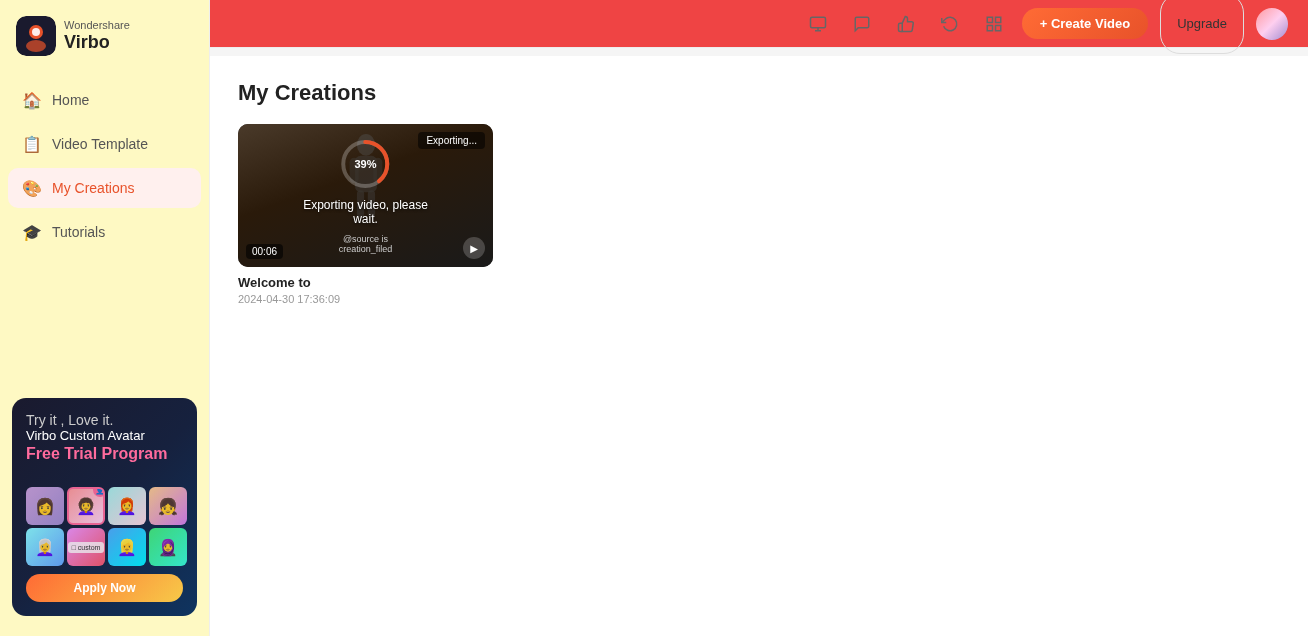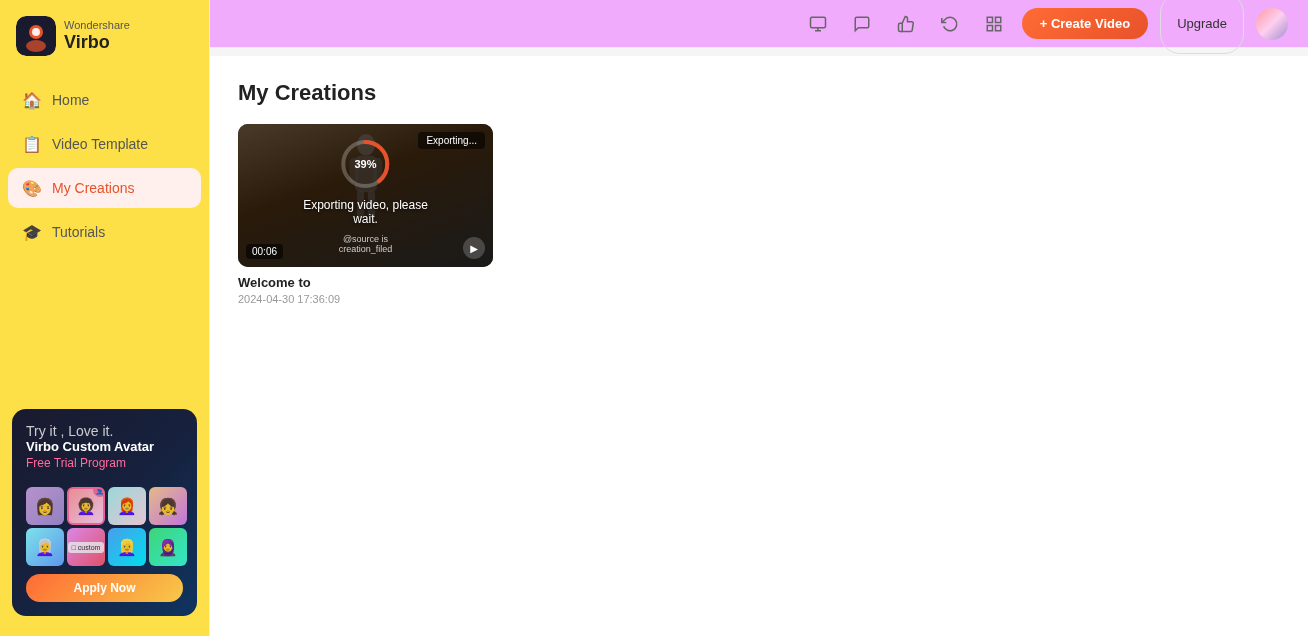--- a/index.html
+++ b/index.html
@@ -1,21 +1,21 @@
 <!DOCTYPE html>
 <html><head>
   <meta charset="utf-8">
   <style>
     * { box-sizing: border-box; margin: 0; padding: 0; }
     body { font-family: -apple-system, BlinkMacSystemFont, 'Segoe UI', sans-serif; background: #f5f5f5; display: flex; height: 636px; width: 1308px; overflow: hidden; }
 
     
     .sidebar {
       width: 210px;
-      background: #fde047;
+      background: #fef9c3;
       display: flex;
       flex-direction: column;
       height: 100%;
       border-right: 1px solid #eee;
       flex-shrink: 0;
     }
     .logo-area {
       display: flex;
       align-items: center;
       padding: 16px 16px;
@@ -85,29 +85,29 @@
       overflow: hidden;
       min-height: 180px;
     }
     .promo-try-it {
       font-size: 14px;
       color: #ccc;
       margin-bottom: 0;
     }
     .promo-title {
       font-size: 13px;
-      font-weight: 700;
+      font-weight: 400;
       color: #fff;
       margin-bottom: 2px;
     }
     .promo-subtitle {
-      font-size: 12px;
-      font-weight: 400;
+      font-size: 16px;
+      font-weight: 700;
       color: #ff6b9d;
-      margin-bottom: 17px;
+      margin-bottom: 24px;
     }
     .promo-avatars {
       display: grid;
       grid-template-columns: repeat(4, 1fr);
       gap: 3px;
       margin-bottom: 8px;
       opacity: 0.9;
     }
     .promo-avatar-cell {
       width: 38px;
@@ -136,21 +136,21 @@
       width: 100%;
     }
 
     
     .header {
       position: absolute;
       top: 0;
       left: 210px;
       right: 0;
       height: 48px;
-      background: #f0abfc;
+      background: #ef4444;
       display: flex;
       align-items: center;
       justify-content: flex-end;
       padding: 0 20px;
       gap: 12px;
       border-bottom: 1px solid #eee;
       z-index: 10;
     }
     .header-icon-btn {
       width: 32px;

